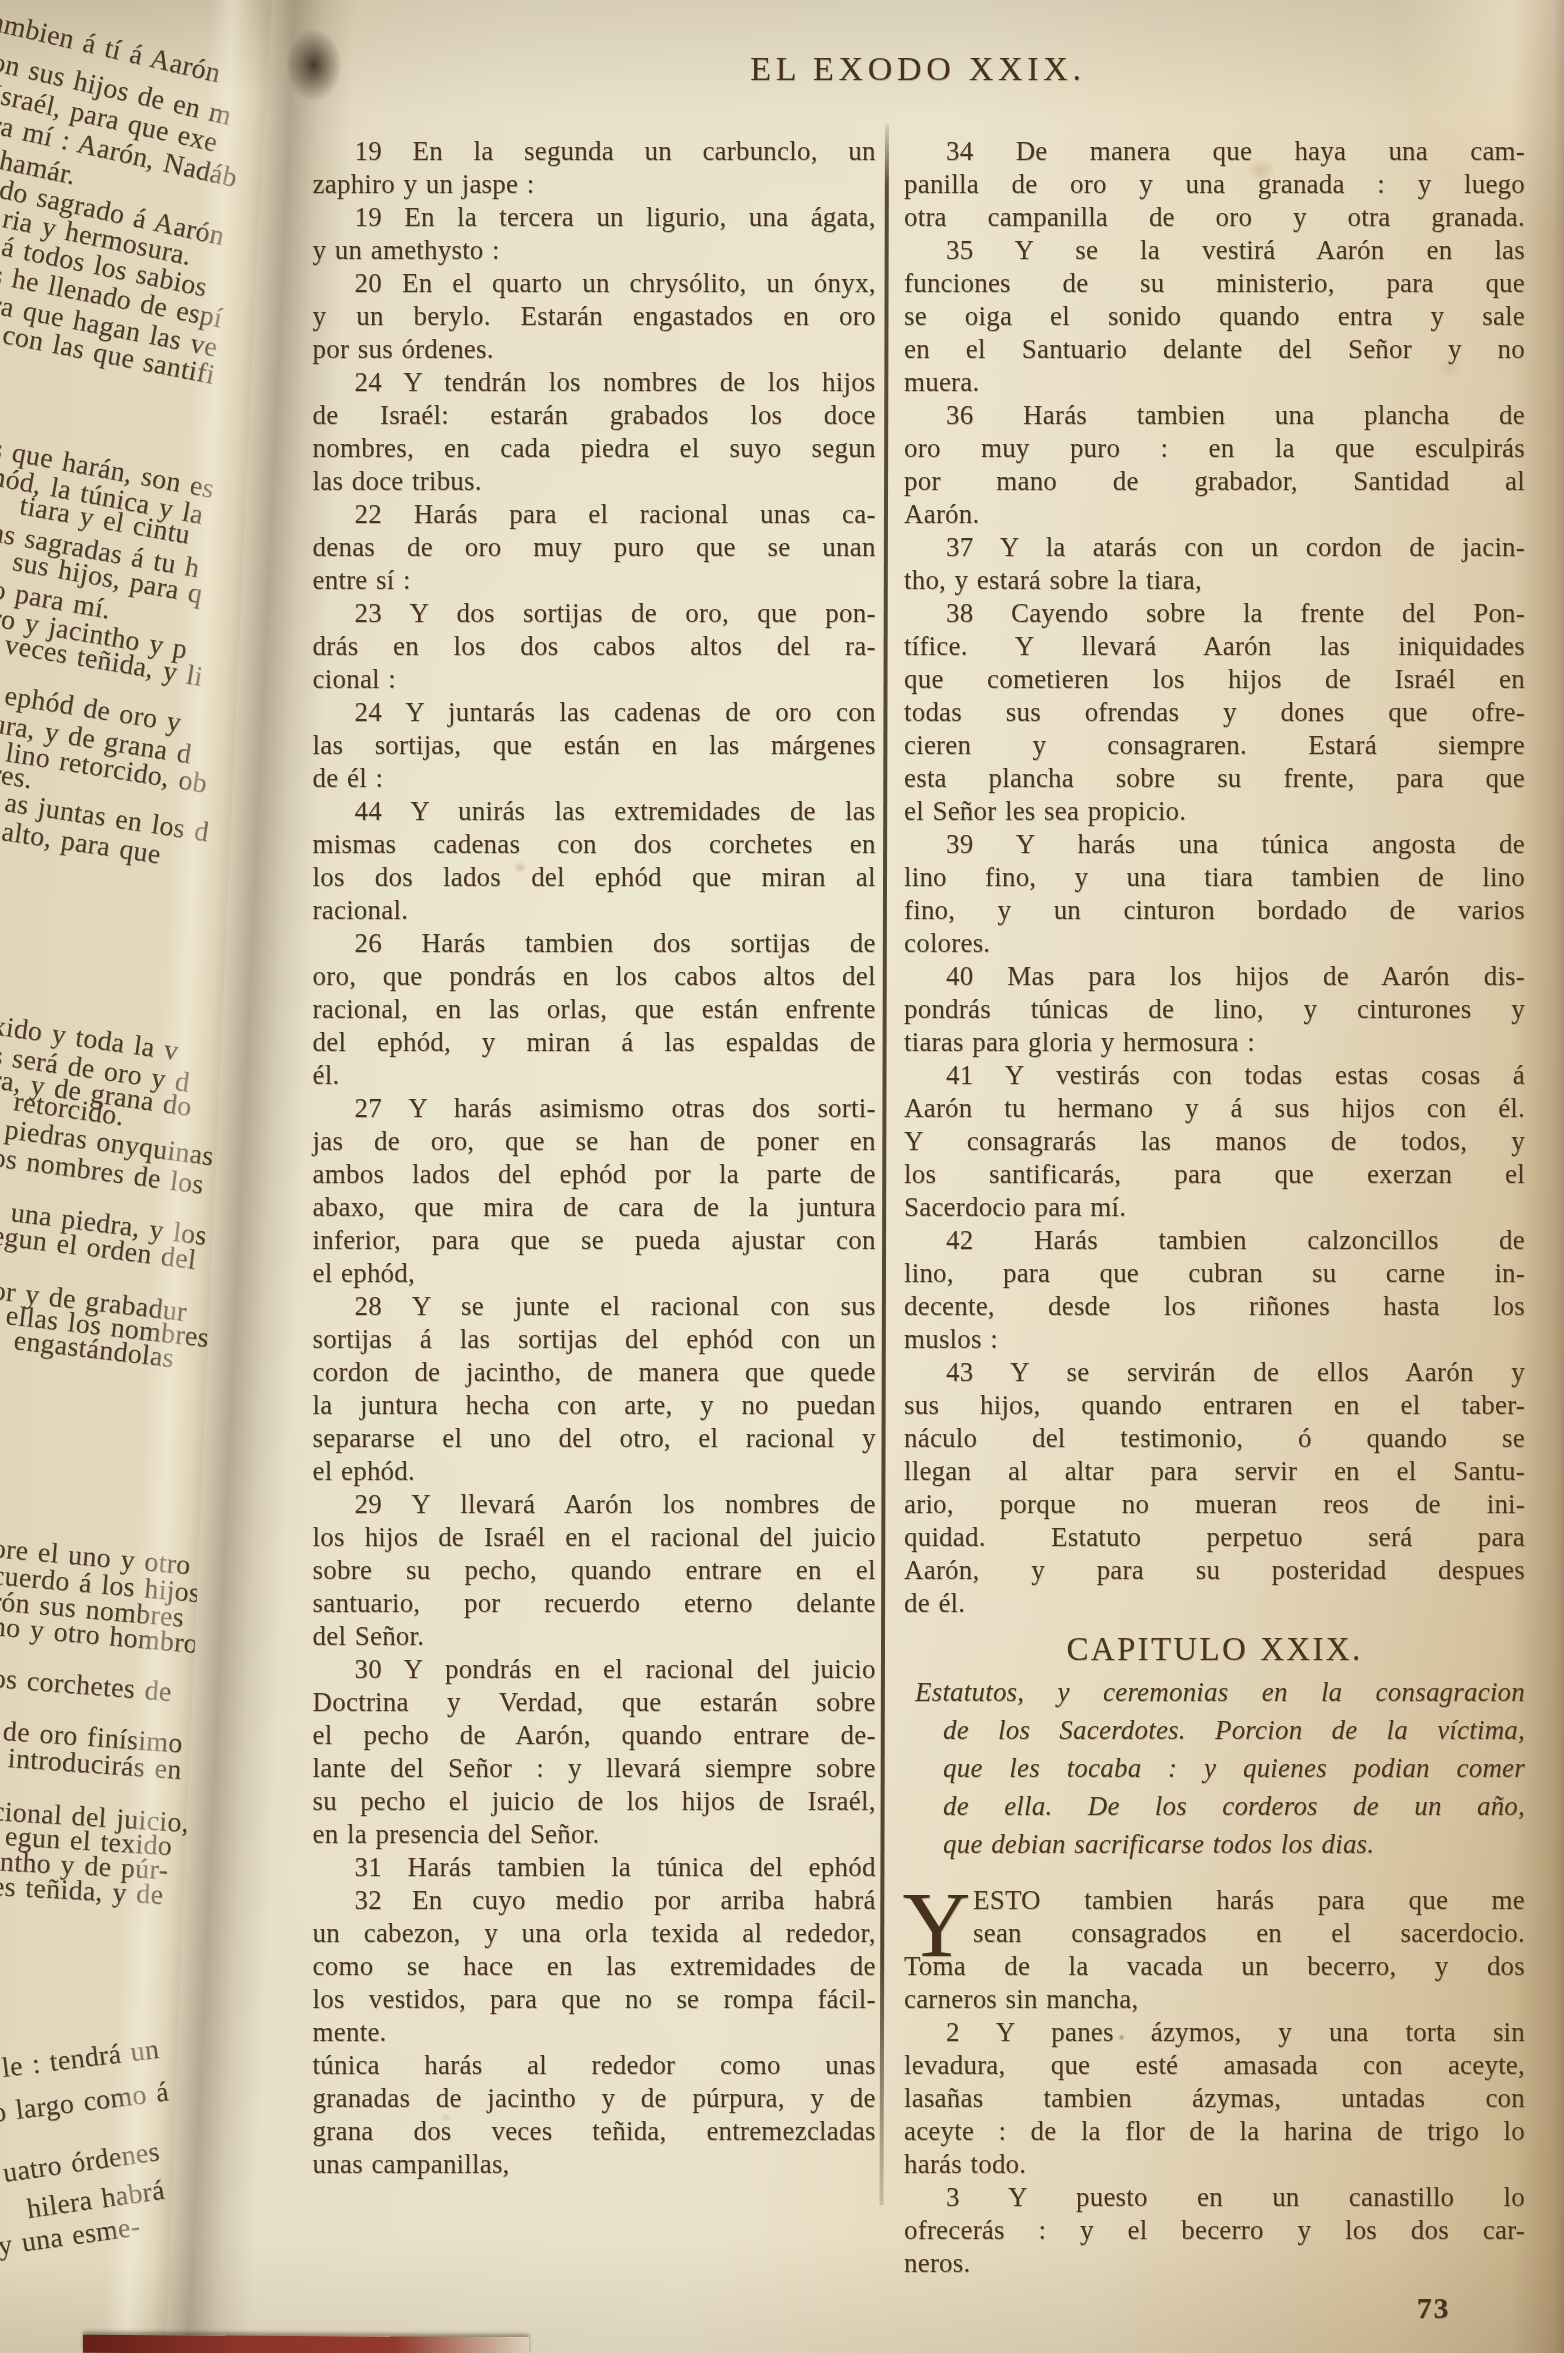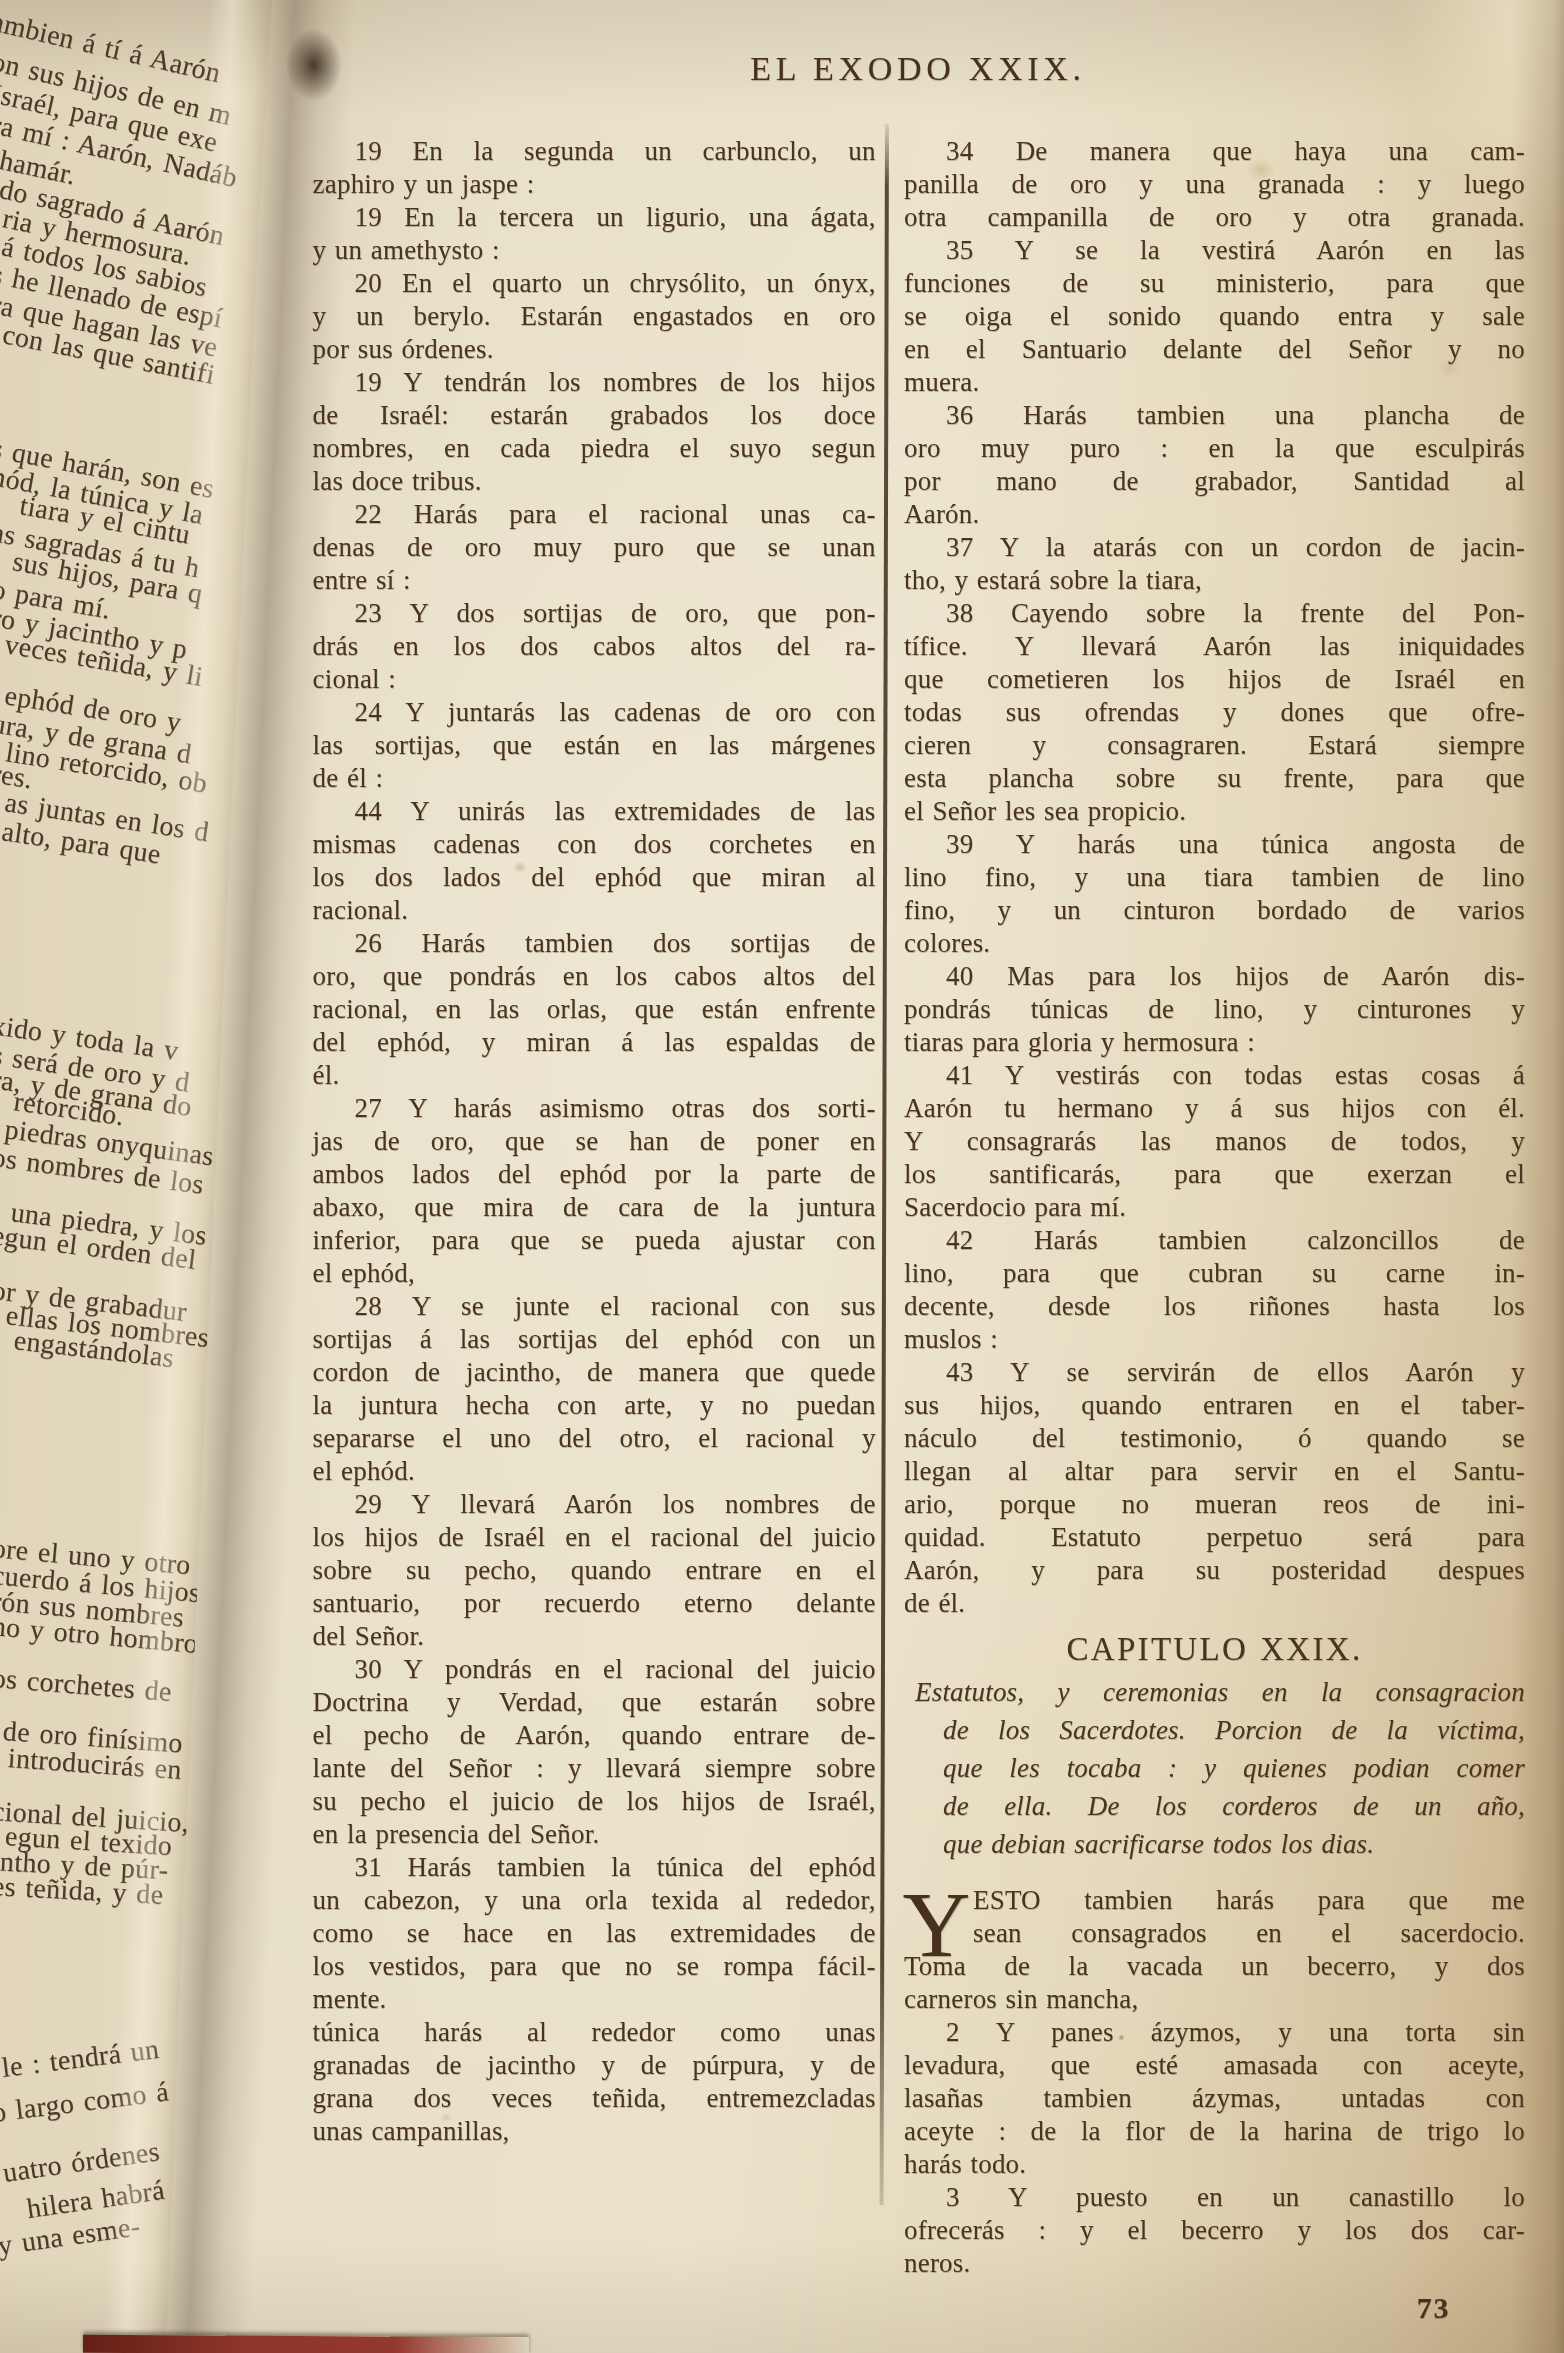--- a/index.html
+++ b/index.html
@@ -171,21 +171,21 @@
     <div class="divider"></div>
 
     <div class="col colL">
         <div class="ln ind just">19 En la segunda un carbunclo, un</div>
         <div class="ln">zaphiro y un jaspe :</div>
         <div class="ln ind just">19 En la tercera un ligurio, una ágata,</div>
         <div class="ln">y un amethysto :</div>
         <div class="ln ind just">20 En el quarto un chrysólito, un ónyx,</div>
         <div class="ln just">y un berylo.  Estarán engastados en oro</div>
         <div class="ln">por sus órdenes.</div>
-        <div class="ln ind just">19 Y tendrán los nombres de los hijos</div>
+        <div class="ln ind just">24 Y tendrán los nombres de los hijos</div>
         <div class="ln just">de Israél: estarán grabados los doce</div>
         <div class="ln just">nombres, en cada piedra el suyo segun</div>
         <div class="ln">las doce tribus.</div>
         <div class="ln ind just">22 Harás para el racional unas ca-</div>
         <div class="ln just">denas de oro muy puro que se unan</div>
         <div class="ln">entre sí :</div>
         <div class="ln ind just">23 Y dos sortijas de oro, que pon-</div>
         <div class="ln just">drás en los dos cabos altos del ra-</div>
         <div class="ln">cional :</div>
         <div class="ln ind just">24 Y juntarás las cadenas de oro con</div>
@@ -217,20 +217,21 @@
         <div class="ln just">sobre su pecho, quando entrare en el</div>
         <div class="ln just">santuario, por recuerdo eterno delante</div>
         <div class="ln">del Señor.</div>
         <div class="ln ind just">30 Y pondrás en el racional del juicio</div>
         <div class="ln just">Doctrina y Verdad, que estarán sobre</div>
         <div class="ln just">el pecho de Aarón, quando entrare de-</div>
         <div class="ln just">lante del Señor : y llevará siempre sobre</div>
         <div class="ln just">su pecho el juicio de los hijos de Israél,</div>
         <div class="ln">en la presencia del Señor.</div>
         <div class="ln ind just">31 Harás tambien la túnica del ephód</div>
+        <div class="ln ind just">32 En cuyo medio por arriba habrá</div>
         <div class="ln just">un cabezon, y una orla texida al rededor,</div>
         <div class="ln just">como se hace en las extremidades de</div>
         <div class="ln just">los vestidos, para que no se rompa fácil-</div>
         <div class="ln">mente.</div>
         <div class="ln just">túnica harás al rededor como unas</div>
         <div class="ln just">granadas de jacintho y de púrpura, y de</div>
         <div class="ln just">grana dos veces teñida, entremezcladas</div>
         <div class="ln">unas campanillas,</div>
       </div>
 

